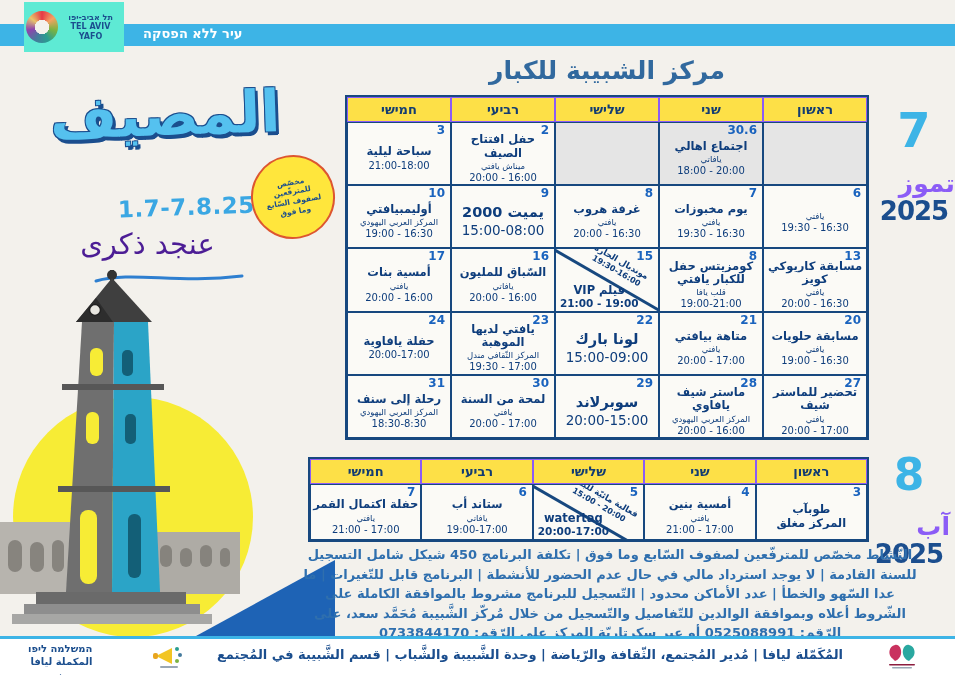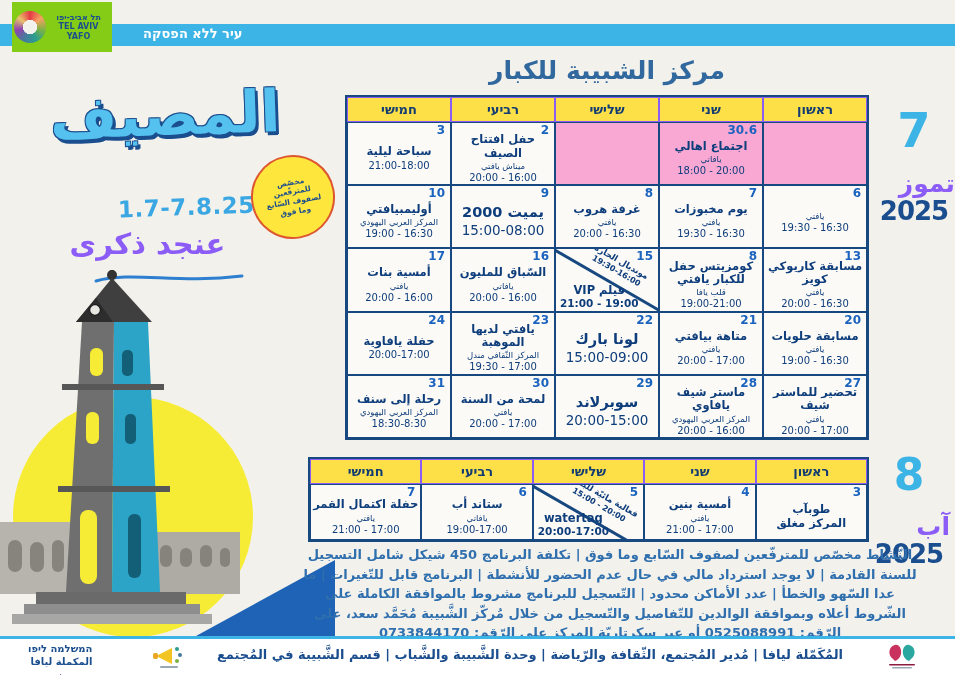--- a/index.html
+++ b/index.html
@@ -3,21 +3,21 @@
 <meta charset="utf-8">
 <style>
   html,body{margin:0;padding:0;}
   body{width:955px;height:675px;overflow:hidden;background:#e9e7e2;}
   .page{position:relative;width:955px;height:675px;background:#f3f1ec;
         font-family:"DejaVu Sans","Liberation Sans",sans-serif;}
 
   
   .topbar{position:absolute;left:0;top:24px;width:955px;height:22px;background:#3db4e6;}
   .slogan{position:absolute;left:143px;top:26px;color:#ffffff;font-weight:bold;font-size:13px;direction:rtl;}
-  .logo-box{position:absolute;left:12px;top:2px;width:96px;height:50px;background:#84cc16;
+  .logo-box{position:absolute;left:24px;top:2px;width:96px;height:50px;background:#5eead4;
             display:flex;align-items:center;gap:1px;padding:0 2px;}
   .emblem{width:32px;height:32px;border-radius:50%;flex:none;
           background:radial-gradient(circle at 50% 50%, #f3f1ec 0 31%, transparent 32%),
           conic-gradient(#e63946,#f4a261,#7cb342,#2a9d8f,#457b9d,#8e44ad,#e9c46a,#e63946);}
   .logo-text{font-size:8px;line-height:1.2;font-weight:bold;color:#1b4e8e;text-align:center;}
 
   
   .title{position:absolute;left:345px;top:56px;width:524px;text-align:center;
          font-size:25px;font-weight:bold;color:#31699e;direction:rtl;}
 
@@ -25,34 +25,34 @@
   .masef{position:absolute;left:22px;top:86px;width:286px;text-align:center;font-size:58px;
          font-weight:bold;color:#55c1ef;transform:rotate(-2deg);direction:rtl;line-height:1;
          text-shadow:3px 3px 0 #1b4e8e,-1px -1px 0 #1b4e8e,1px -1px 0 #1b4e8e,-1px 1px 0 #1b4e8e,2px 4px 0 #1b4e8e;}
   .dates{position:absolute;left:118px;top:194px;font-size:23px;font-weight:bold;color:#3aa7e3;
          transform:rotate(-2deg);direction:ltr;letter-spacing:.5px;}
   .badge{position:absolute;left:251px;top:155px;width:80px;height:80px;border-radius:50%;
          background:#ffe63c;border:2px solid #dd5630;color:#1b4e8e;font-size:7.5px;font-weight:bold;
          display:flex;flex-direction:column;align-items:center;justify-content:center;text-align:center;
          transform:rotate(-10deg);line-height:1.3;direction:rtl;}
   .tagline{position:absolute;left:35px;top:227px;width:225px;text-align:center;font-size:29px;
-           font-weight:bold;color:#8b5cf6;direction:rtl;}
+           font-weight:normal;color:#4c1d95;direction:rtl;}
   .squiggle{position:absolute;left:92px;top:272px;}
   .art{position:absolute;left:0;top:270px;}
 
   
   .cal{position:absolute;display:grid;grid-template-columns:repeat(5,1fr);direction:rtl;
        background:#fbfaf6;border:2.5px solid #17487f;box-sizing:border-box;}
   #cal-july{left:345px;top:95px;width:524px;height:345px;grid-template-rows:25px repeat(5,1fr);}
   #cal-aug{left:308px;top:457px;width:561px;height:85px;grid-template-rows:25px 1fr;}
   .cal-head{background:#fde047;border:1px solid #8b5cf6;display:flex;align-items:center;justify-content:center;
             font-weight:bold;color:#123c72;font-size:13px;}
   .cal-cell{border:1px solid #17487f;position:relative;display:flex;flex-direction:column;align-items:center;
             justify-content:center;padding:11px 2px 2px;text-align:center;overflow:hidden;}
-  .cal-cell.hl{background:#f9a8d4;}
+  .cal-cell.hl{background:#e5e5e5;}
   .date{position:absolute;top:0;right:5px;color:#1a63be;font-weight:bold;font-size:12px;}
   .ct{color:#0e3d7c;font-weight:bold;font-size:11.5px;line-height:1.15;}
   .cl{color:#0e3d7c;font-size:8.5px;margin-top:1px;}
   .cm{color:#0e3d7c;font-size:10px;font-weight:normal;direction:ltr;margin-top:1px;}
   .bigc .ct{font-size:14.5px;}
   .bigc .cm{font-size:13.5px;}
   
   .dg::before{content:"";position:absolute;top:0;left:0;width:150%;height:2.5px;background:#17487f;
               transform-origin:0 0;transform:rotate(30deg);}
   .dtop{position:absolute;left:14%;top:10%;width:96%;transform:rotate(30deg);text-align:center;

